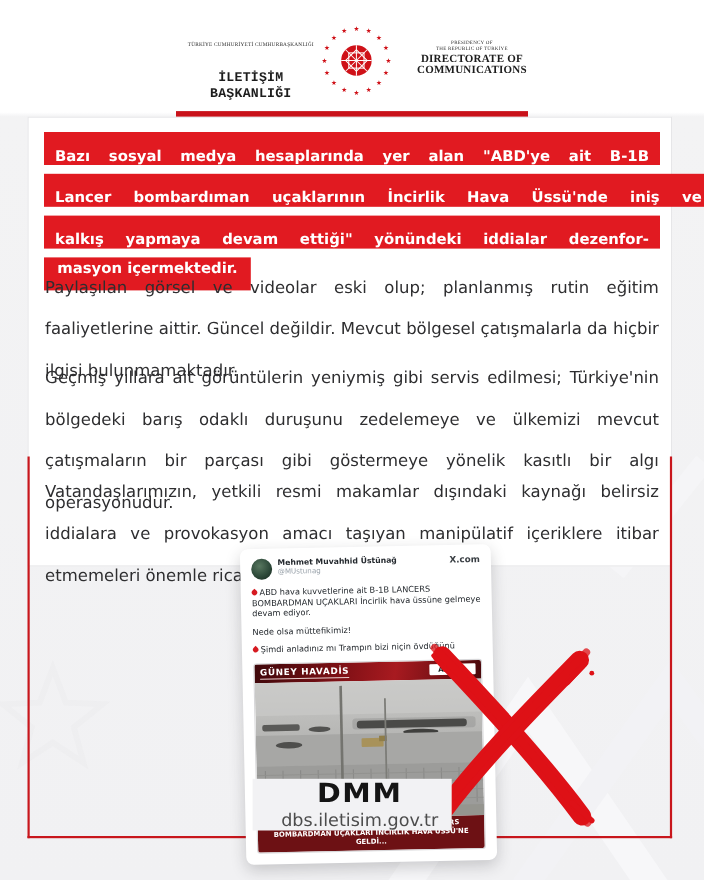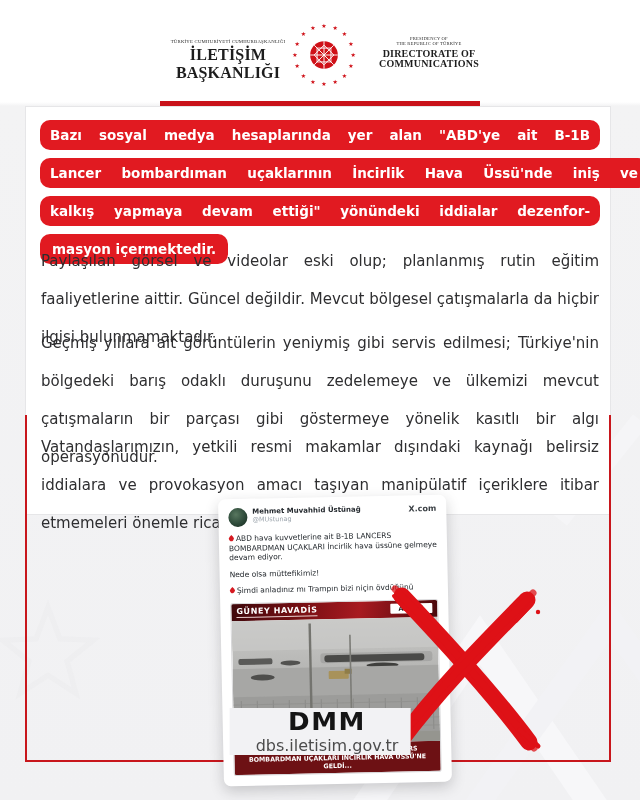--- a/index.html
+++ b/index.html
@@ -4,37 +4,37 @@
 <style>
   html,body{margin:0;padding:0;}
   body{width:640px;height:800px;overflow:hidden;font-family:"DejaVu Sans",sans-serif;}
   #page{position:relative;width:640px;height:800px;overflow:hidden;
         background:linear-gradient(180deg,#ffffff 0px,#ffffff 102px,#f3f3f4 106px,#f1f1f3 100%);}
   .abs{position:absolute;}
 
   
   .hdr-left{left:168px;top:39px;width:120px;text-align:center;z-index:4;}
   .hdr-left .small{font-size:4.8px;letter-spacing:.2px;color:#2b2b2b;font-family:"Liberation Serif",serif;}
-  .hdr-left .big{font-size:16px;font-weight:bold;color:#1d1d1d;font-family:Liberation Serif, serif;margin-top:2px;letter-spacing:.2px;}
+  .hdr-left .big{font-size:12px;font-weight:bold;color:#1d1d1d;font-family:Liberation Mono, monospace;margin-top:20px;letter-spacing:.2px;}
   .hdr-right{left:374px;top:36px;width:110px;text-align:center;z-index:4;}
   .hdr-right .small{font-size:4.6px;line-height:5.4px;letter-spacing:.2px;color:#2b2b2b;font-family:"Liberation Serif",serif;}
   .hdr-right .big{font-size:10px;line-height:9.8px;font-weight:bold;color:#1d1d1d;font-family:"Liberation Serif",serif;letter-spacing:.2px;}
   .emblem{left:291px;top:21px;width:66px;height:68px;z-index:4;}
 
   
   .accent-bar{left:160px;top:101px;width:320px;height:5px;background:#c9121a;z-index:3;}
   .card{left:25px;top:106px;width:586px;height:409px;background:#ffffff;
         border:1px solid #e6e6e8;box-sizing:border-box;z-index:2;}
   .frame{left:25px;top:415px;width:586px;height:347px;border:2px solid #c8161c;border-top:none;
          box-sizing:border-box;z-index:3;background:transparent;}
   .pattern{left:0;top:0;width:640px;height:800px;z-index:2;pointer-events:none;}
 
   
   .claim-line{left:40px;height:30px;background:#e11a21;color:#ffffff;font-weight:bold;
-              font-size:13.5px;display:flex;align-items:center;padding:0 10px;box-sizing:border-box;z-index:4;border-radius:10px;}
+              font-size:13.5px;display:flex;align-items:flex-end;padding:0 10px;box-sizing:border-box;z-index:4;}
   .claim-line .txt{display:block;width:100%;}
   .claim-line.just .txt{text-align:justify;text-align-last:justify;}
   .cl1{top:120px;width:560px;}
   .cl2{top:158px;width:608px;}
   .cl3{top:196px;width:560px;}
   .cl4{top:234px;width:auto;display:inline-flex;padding:12px 12px;}
 
   
   .para{left:41px;width:558px;font-size:15px;line-height:38px;color:#2e2e30;
         text-align:justify;z-index:4;}

